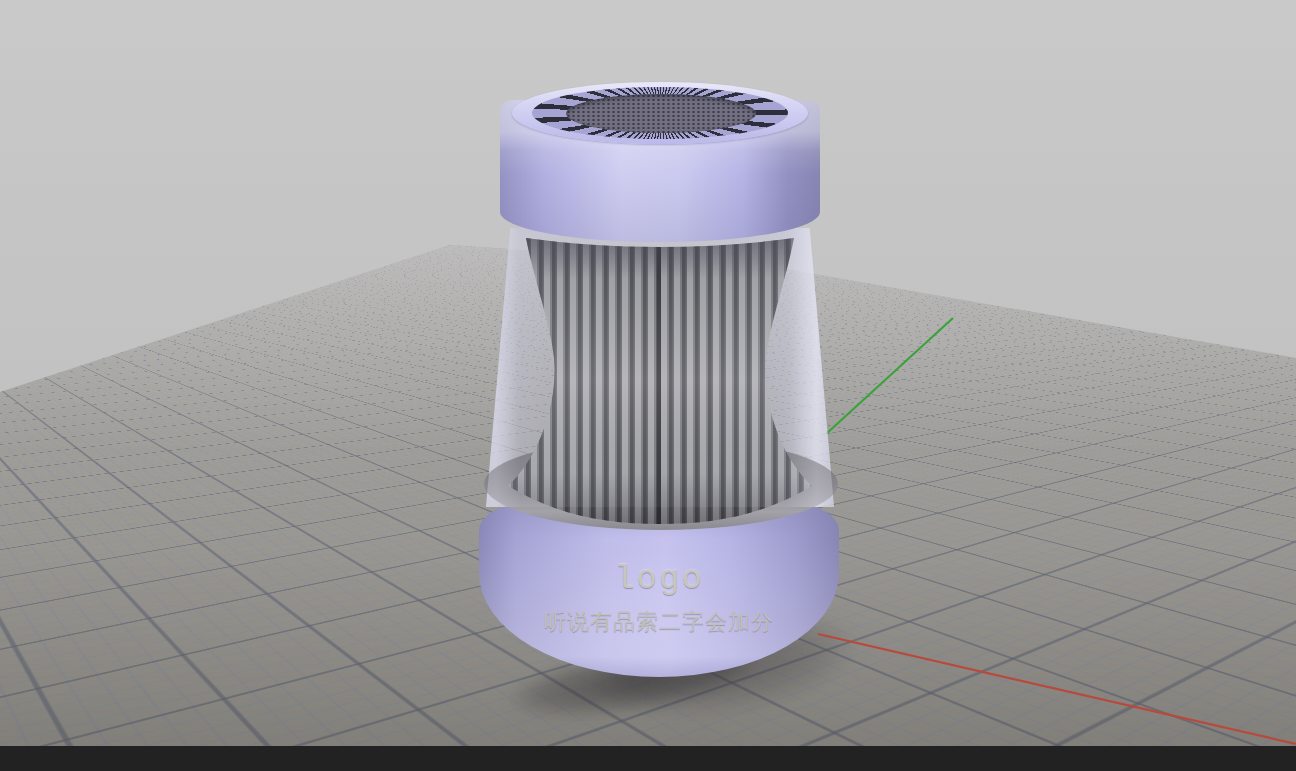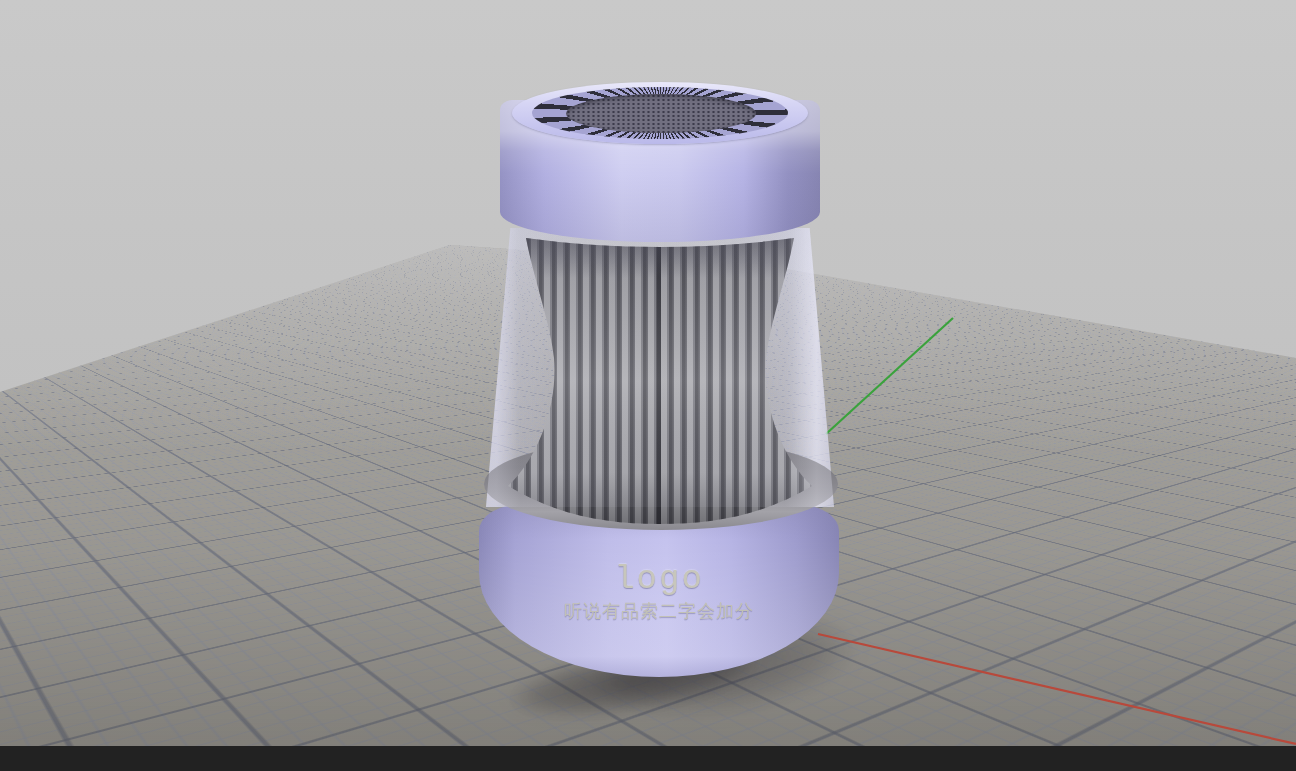--- a/index.html
+++ b/index.html
@@ -66,21 +66,21 @@
     background:
       linear-gradient(180deg,rgba(126,124,168,0.30) 0%,rgba(0,0,0,0) 20%,rgba(255,255,255,0.10) 55%,rgba(228,227,246,0.28) 88%,rgba(140,138,180,0.28) 100%),
       linear-gradient(90deg,#8b89b9 0%,#a5a3d4 10%,#bfbde9 36%,#c5c3ee 52%,#b6b4e4 70%,#9e9ccd 88%,#8886b5 100%);
   }
   .base-text{
     position:absolute;left:480px;top:560px;width:358px;text-align:center;
     color:#c8c7b8;pointer-events:none;
   }
   .logo-line{font-size:34px;letter-spacing:2px;opacity:0.92;
     text-shadow:0 1px 1px rgba(70,68,110,0.45),0 -1px 1px rgba(255,255,255,0.25);}
-  .tagline-line{font-size:18px;margin-top:1px;letter-spacing:1px;color:#c2c1b1;opacity:0.9;
+  .tagline-line{font-size:22px;margin-top:9px;letter-spacing:1px;color:#c2c1b1;opacity:0.9;
     text-shadow:0 1px 1px rgba(70,68,110,0.4);}
   .tray{
     position:absolute;left:484px;top:438px;width:354px;height:92px;border-radius:50%;
     background:
       radial-gradient(ellipse 60% 55% at 50% 30%,rgba(255,255,255,0.12),rgba(0,0,0,0) 70%),
       linear-gradient(180deg,#747378 0%,#7c7b81 32%,#8d8c92 58%,#a3a2a8 80%,#8a898f 100%);
   }
   .fins{position:absolute;left:492px;top:234px;}
   .shell-front{
     position:absolute;left:486px;top:228px;width:348px;height:279px;

